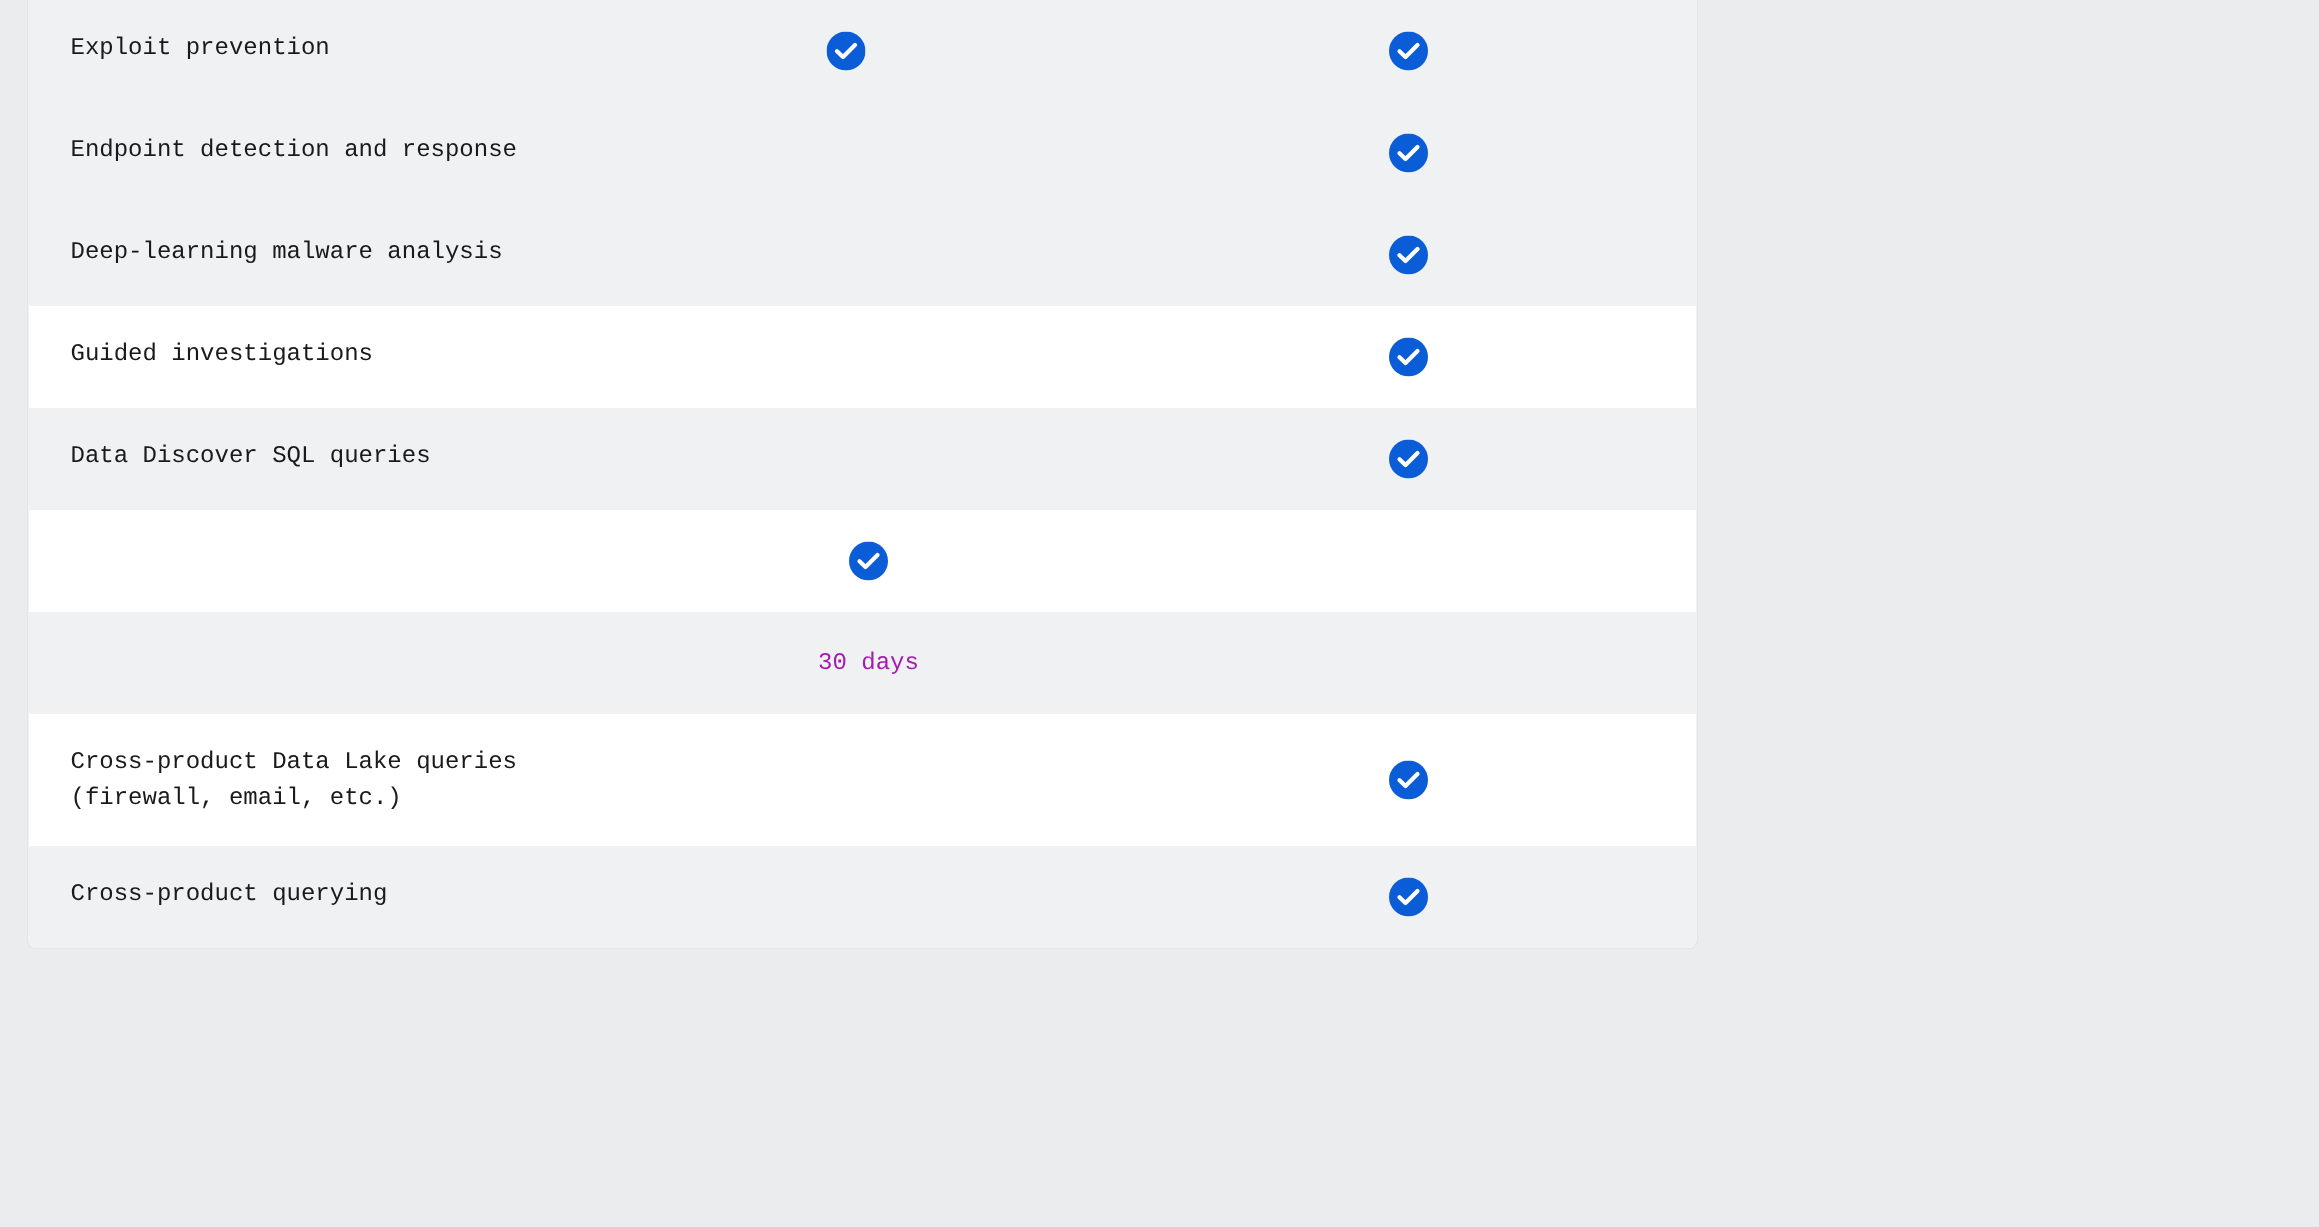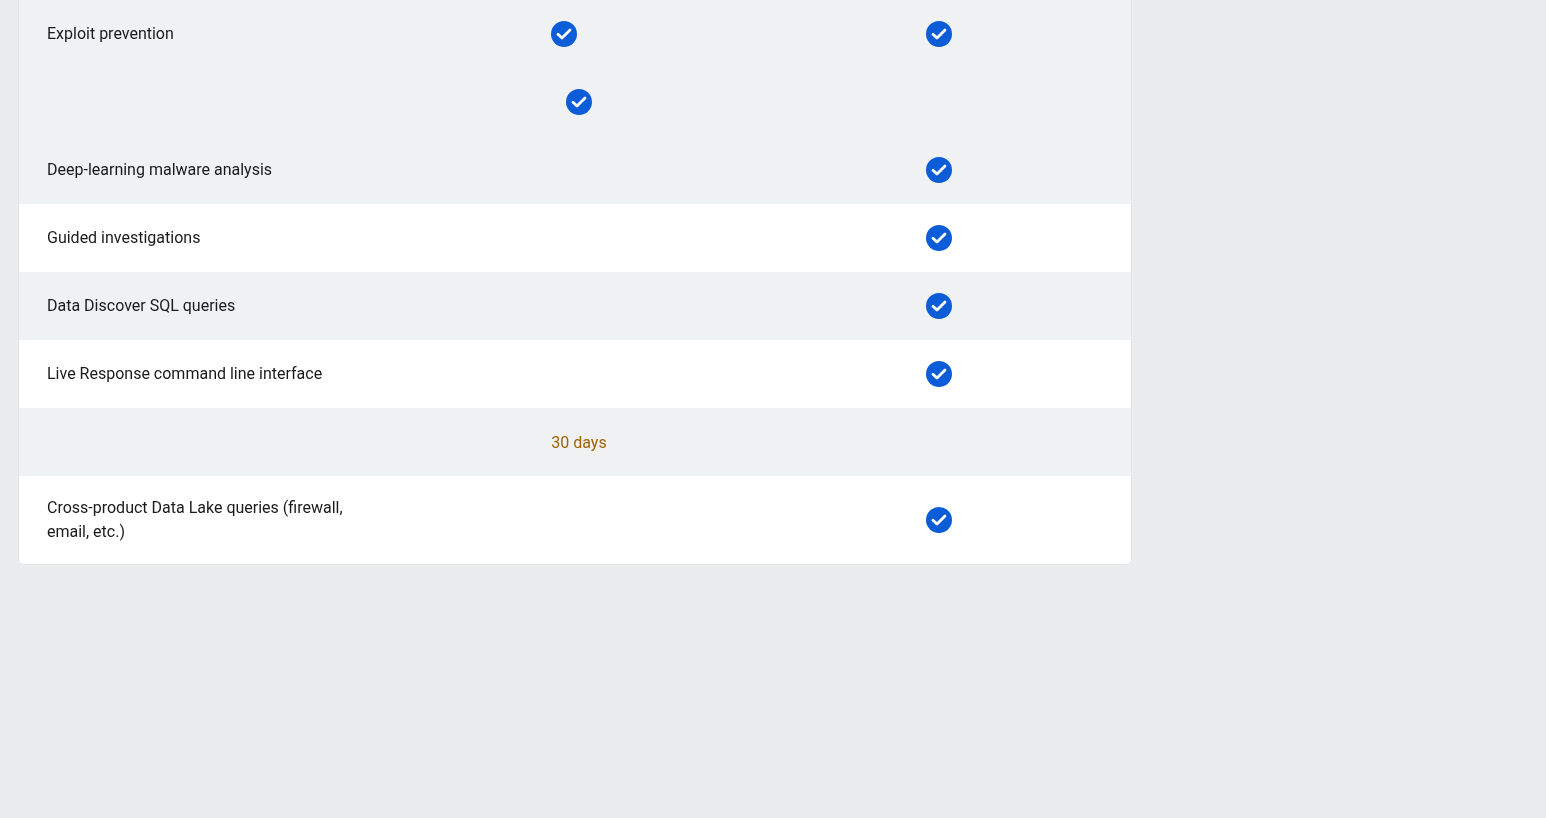--- a/index.html
+++ b/index.html
@@ -19,23 +19,23 @@
       background: #fff;
       margin: 0 0 0 18px;
       width: 1114px;
       border: 1px solid #e5e5e5;
       border-top: none;
       border-radius: 0 0 6px 6px;
       overflow: hidden;
     }
     .row {
       display: flex;
-      align-items: center;
       min-height: 68px;
       padding: 20px 0;
+      font-family: Liberation Mono, monospace;
     }
     .row.alt {
       background: #f0f1f3;
     }
     .row-label {
       flex: 0 0 360px;
       padding-left: 28px;
       padding-right: 20px;
       font-size: 16px;
       color: #1a1a1a;
@@ -58,21 +58,21 @@
       height: 26px;
       display: inline-block;
     }
     .check svg {
       width: 26px;
       height: 26px;
       display: block;
     }
     .text-value {
       font-size: 16px;
-      color: #a16207;
+      color: #a21caf;
     }
   </style>
 </head>
 <body>
 
 <div class="table-wrapper" id="table-root">
 <div class="row alt">
       <div class="row-label">Exploit prevention</div>
       <div class="col1">
         <span class="check">
@@ -85,20 +85,21 @@
       <div class="col2">
         <span class="check">
           <svg viewBox="0 0 26 26">
             <circle cx="13" cy="13" r="13" fill="#0b5cd7"></circle>
             <path d="M7 13.2 L11 17 L19 9" stroke="#ffffff" stroke-width="2.8" fill="none" stroke-linecap="round" stroke-linejoin="round"></path>
           </svg>
         </span>
       </div>
     </div>
     <div class="row alt">
+      <div class="row-label">Endpoint detection and response</div>
       <div class="col1"></div>
       <div class="col2">
         <span class="check">
           <svg viewBox="0 0 26 26">
             <circle cx="13" cy="13" r="13" fill="#0b5cd7"></circle>
             <path d="M7 13.2 L11 17 L19 9" stroke="#ffffff" stroke-width="2.8" fill="none" stroke-linecap="round" stroke-linejoin="round"></path>
           </svg>
         </span>
       </div>
     </div>
@@ -132,21 +133,20 @@
       <div class="col2">
         <span class="check">
           <svg viewBox="0 0 26 26">
             <circle cx="13" cy="13" r="13" fill="#0b5cd7"></circle>
             <path d="M7 13.2 L11 17 L19 9" stroke="#ffffff" stroke-width="2.8" fill="none" stroke-linecap="round" stroke-linejoin="round"></path>
           </svg>
         </span>
       </div>
     </div>
     <div class="row">
-      <div class="row-label">Live Response command line interface</div>
       <div class="col1"></div>
       <div class="col2">
         <span class="check">
           <svg viewBox="0 0 26 26">
             <circle cx="13" cy="13" r="13" fill="#0b5cd7"></circle>
             <path d="M7 13.2 L11 17 L19 9" stroke="#ffffff" stroke-width="2.8" fill="none" stroke-linecap="round" stroke-linejoin="round"></path>
           </svg>
         </span>
       </div>
     </div>
@@ -161,13 +161,25 @@
       <div class="col1"></div>
       <div class="col2">
         <span class="check">
           <svg viewBox="0 0 26 26">
             <circle cx="13" cy="13" r="13" fill="#0b5cd7"></circle>
             <path d="M7 13.2 L11 17 L19 9" stroke="#ffffff" stroke-width="2.8" fill="none" stroke-linecap="round" stroke-linejoin="round"></path>
           </svg>
         </span>
       </div>
     </div>
+    <div class="row alt">
+      <div class="row-label">Cross-product querying</div>
+      <div class="col1"></div>
+      <div class="col2">
+        <span class="check">
+          <svg viewBox="0 0 26 26">
+            <circle cx="13" cy="13" r="13" fill="#0b5cd7"></circle>
+            <path d="M7 13.2 L11 17 L19 9" stroke="#ffffff" stroke-width="2.8" fill="none" stroke-linecap="round" stroke-linejoin="round"></path>
+          </svg>
+        </span>
+      </div>
+    </div>
   </div>
 
 </body></html>

